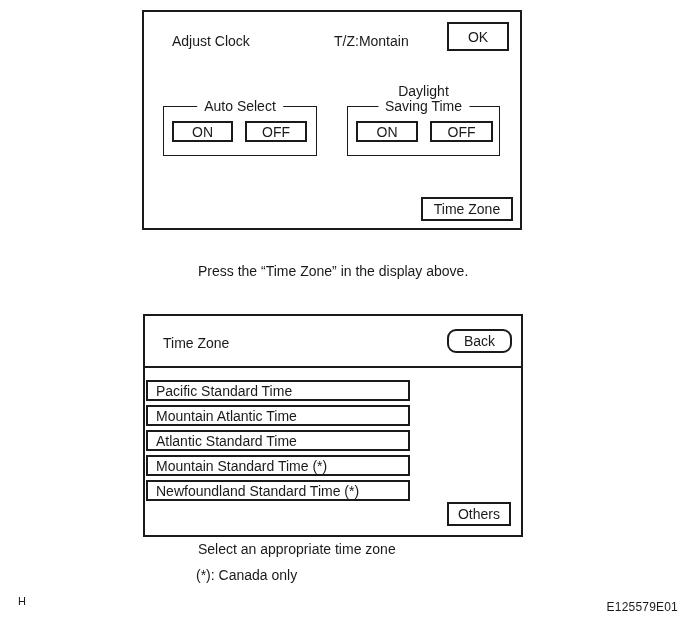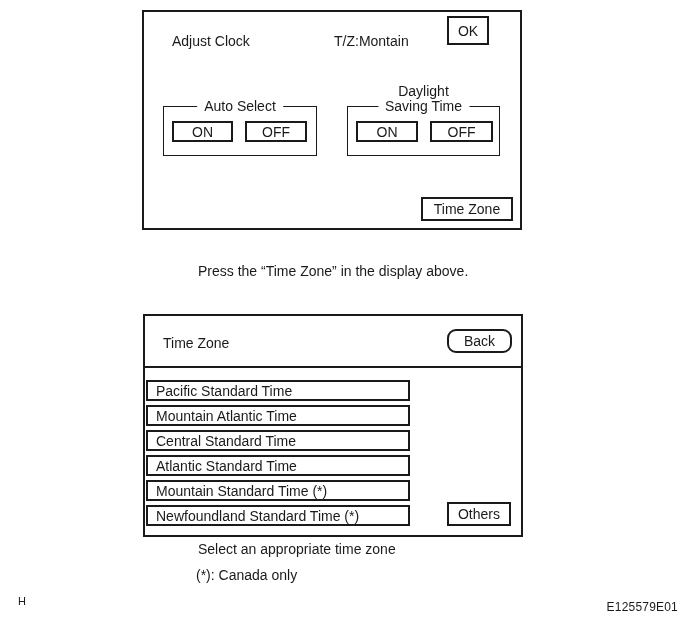--- a/index.html
+++ b/index.html
@@ -31,21 +31,21 @@
     justify-content: center;
     background: var(--bg);
     border: 2px solid var(--ink);
     white-space: nowrap;
     cursor: default;
   }
 
   
   #adjust-title { left: 28px; top: 21px; }
   #tz-status   { left: 190px; top: 21px; }
-  #ok-btn      { left: 303px; top: 4px; width: 42px; height: 29px; }
+  #ok-btn      { left: 303px; top: 10px; width: 62px; height: 29px; }
 
   .group {
     position: absolute;
     border: 1.5px solid var(--ink);
     width: 154px; height: 50px; padding-left: 40px;
   }
   #auto-adjust-group { left: 19px;  top: 94px; }
   #dst-group         { left: 203px; top: 94px; width: 153px; }
 
   .group-label {
@@ -140,21 +140,20 @@
 
 <div class="panel" id="panel-timezone">
   <div id="tz-header">
     <div class="abs label-text" id="tz-title">Time Zone</div>
     <div class="btn" id="back-btn">Back</div>
   </div>
 
   <div id="tz-list">
     <div class="tz-item">Pacific Standard Time</div>
     <div class="tz-item">Mountain Atlantic Time</div>
-    <div class="tz-item">Central Standard Time</div>
     <div class="tz-item">Atlantic Standard Time</div>
     <div class="tz-item">Mountain Standard Time (*)</div>
     <div class="tz-item">Newfoundland Standard Time (*)</div>
   </div>
 
   <div class="btn" id="others-btn">Others</div>
 </div>
 
 <div class="caption" id="caption-select">Select an appropriate time zone</div>
 <div class="caption" id="caption-canada">(*): Canada only</div>

